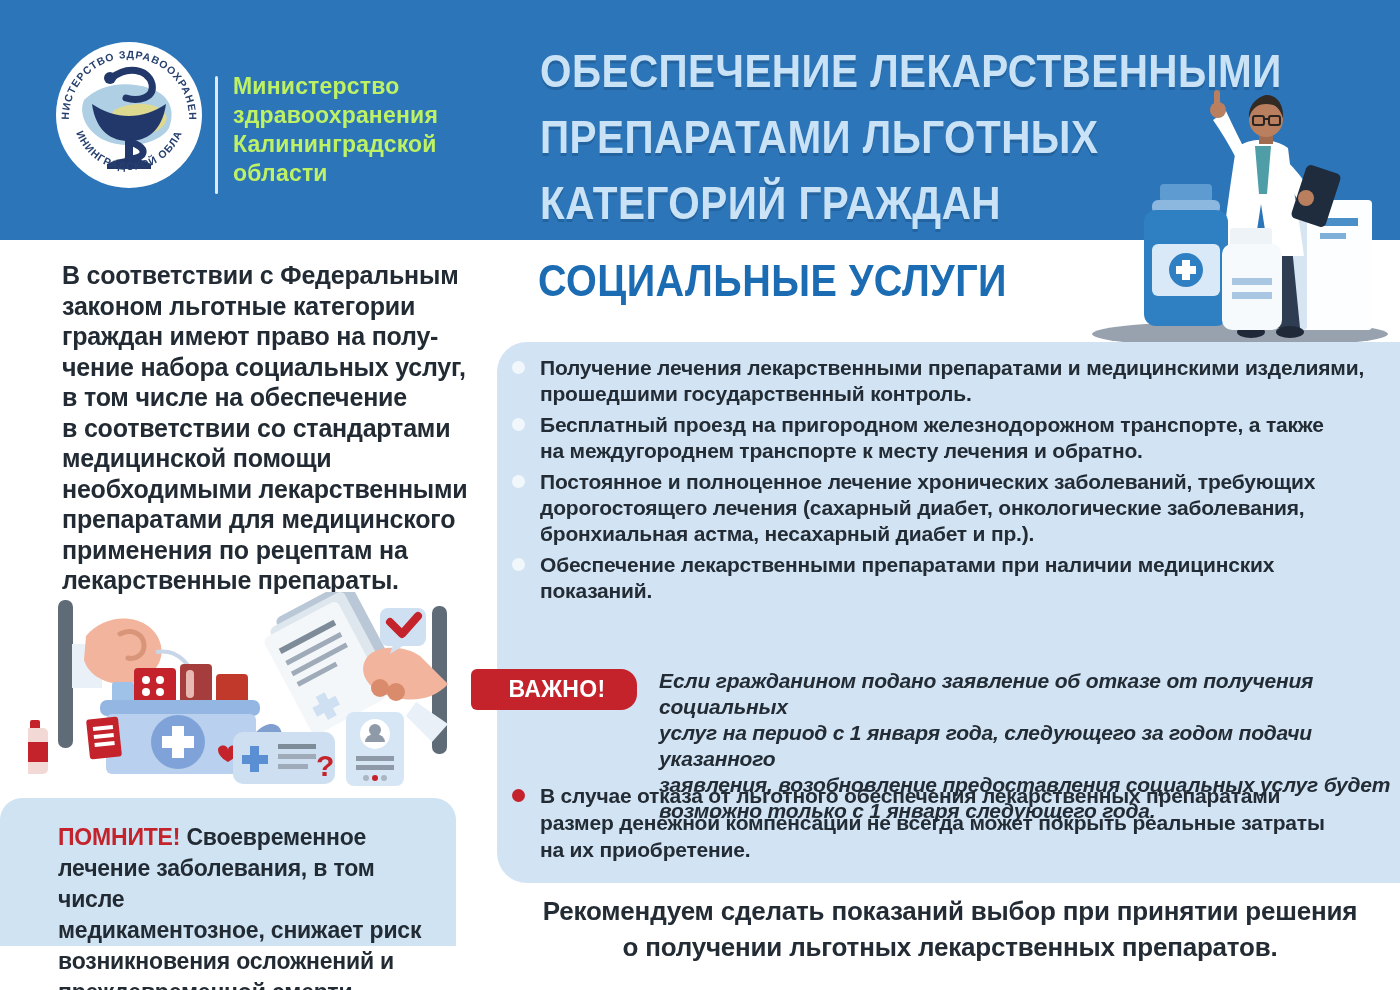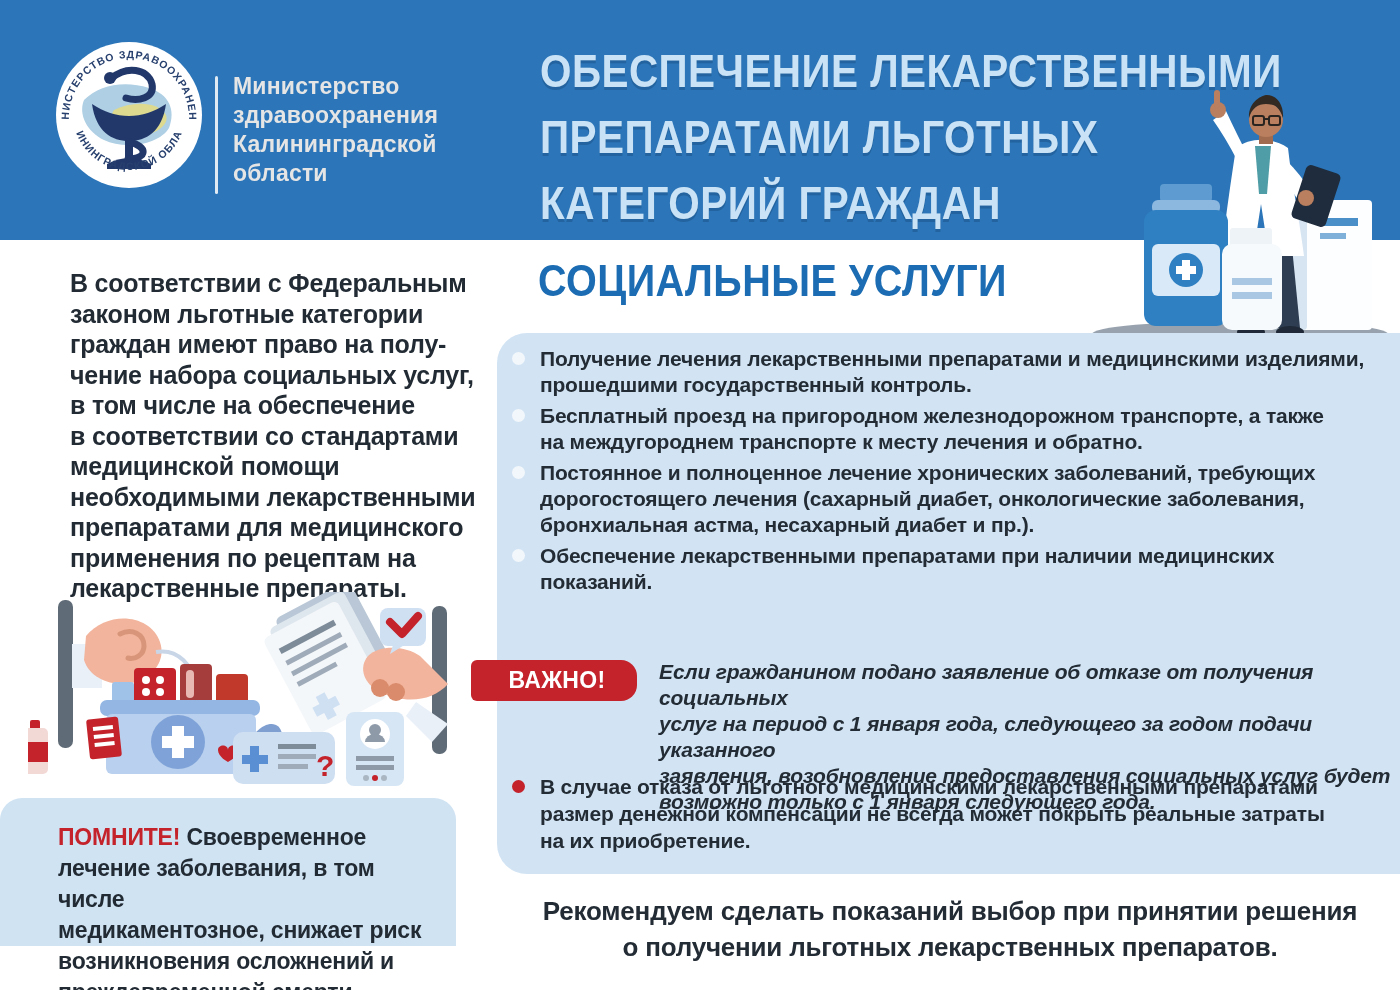--- a/index.html
+++ b/index.html
@@ -6,21 +6,21 @@
   #poster{
     position:relative;width:1400px;height:990px;overflow:hidden;
     background:#ffffff;font-family:"Liberation Sans",sans-serif;
   }
   .pre{white-space:pre-line;}
   
   .header{position:absolute;left:0;top:0;width:1400px;height:240px;background:#2b75b8;}
   .logo{position:absolute;left:54px;top:40px;width:150px;height:150px;}
   .divider{position:absolute;left:215px;top:76px;width:3px;height:118px;background:#ffffff;opacity:.85;border-radius:2px;}
   .ministry-name{
-    position:absolute;left:233px;top:72px;color:#e5e5e5;font-weight:bold;
+    position:absolute;left:233px;top:72px;color:#bef264;font-weight:bold;
     font-size:23px;line-height:29px;letter-spacing:.2px;
   }
   .main-title{
     position:absolute;left:540px;top:38px;color:#c9e2f5;font-weight:bold;
     font-size:46px;line-height:66px;transform:scaleX(.88);transform-origin:left top;
     text-shadow:0 3px 0 rgba(21,66,112,.35);letter-spacing:.5px;
   }
   .doctor-illustration{position:absolute;left:1040px;top:82px;width:360px;height:270px;}
   
   .intro-text{
@@ -37,21 +37,21 @@
     font-size:23px;font-weight:bold;line-height:31px;letter-spacing:-.2px;
   }
   .remember-label{color:#c4232b;}
   
   .services-heading{
     position:absolute;left:538px;top:256px;color:#1b6cb2;font-weight:bold;
     font-size:45px;line-height:50px;transform:scaleX(.88);transform-origin:left top;
     letter-spacing:.5px;
   }
   .services-panel{
-    position:absolute;left:497px;top:333px;width:903px;height:541px;
+    position:absolute;left:497px;top:342px;width:903px;height:541px;
     background:#d2e4f4;border-radius:30px 0 0 30px;
   }
   .services-list{position:absolute;left:15px;top:13px;width:865px;margin:0;padding:0;list-style:none;}
   .services-list li{
     position:relative;padding-left:28px;margin-bottom:5px;color:#232c35;
     font-size:21px;font-weight:bold;line-height:26px;letter-spacing:-.2px;white-space:pre-line;
   }
   .services-list li::before{
     content:"";position:absolute;left:0;top:6px;width:13px;height:13px;border-radius:50%;background:#f2f7fb;
   }
@@ -168,21 +168,21 @@
     </g>
 
     <g>
       <rect x="190" y="146" width="42" height="20" rx="3" fill="#eef3f7"></rect>
       <rect x="182" y="162" width="60" height="86" rx="10" fill="#f7fafc"></rect>
       <rect x="192" y="196" width="40" height="7" fill="#a9c6e2"></rect>
       <rect x="192" y="210" width="40" height="7" fill="#a9c6e2"></rect>
     </g>
   </svg>
 
-  <p class="intro-text pre" style="margin:12px;">В соответствии с Федеральным
+  <p class="intro-text pre" style="margin:4px;">В соответствии с Федеральным
 законом льготные категории
 граждан имеют право на полу-
 чение набора социальных услуг,
 в том числе на обеспечение
 в соответствии со стандартами
 медицинской помощи
 необходимыми лекарственными
 препаратами для медицинского
 применения по рецептам на
 лекарственные препараты.</p>
@@ -302,21 +302,21 @@
 бронхиальная астма, несахарный диабет и пр.).</li>
       <li>Обеспечение лекарственными препаратами при наличии медицинских показаний.</li>
     </ul>
 
     <div class="important-ribbon">ВАЖНО!</div>
     <p class="important-text pre" style="margin:0;">Если гражданином подано заявление об отказе от получения социальных
 услуг на период с 1 января года, следующего за годом подачи указанного
 заявления, возобновление предоставления социальных услуг будет
 возможно только с 1 января следующего года.</p>
 
-    <div class="warning-item pre">В случае отказа от льготного медицинскими лекарственными препаратами
+    <div class="warning-item pre">В случае отказа от льготного обеспечения лекарственных препаратами
 размер денежной компенсации не всегда может покрыть реальные затраты
 на их приобретение.</div>
   </div>
 
   <p class="footer-text pre" style="margin:0;">Рекомендуем сделать показаний выбор при принятии решения
 о получении льготных лекарственных препаратов.</p>
 
 </div>
 
 </body></html>

